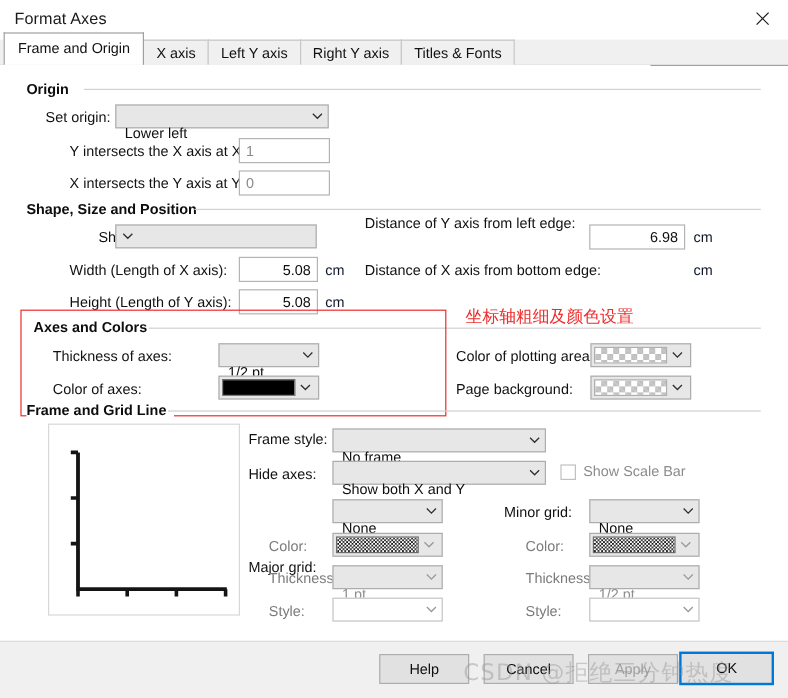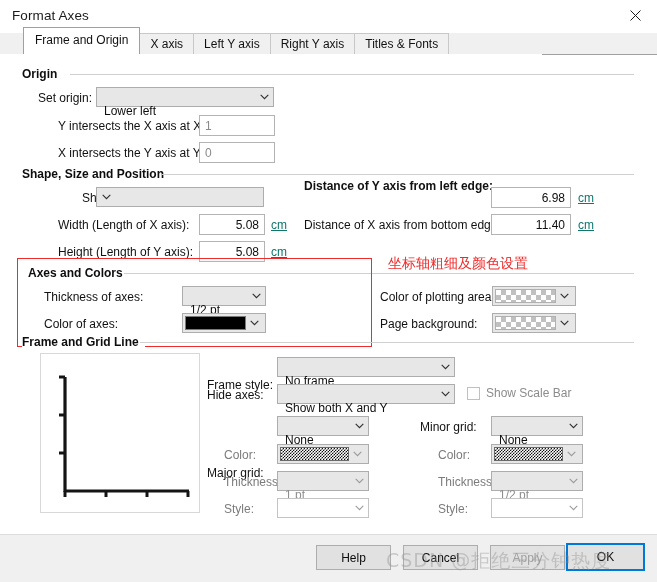--- a/index.html
+++ b/index.html
@@ -28,21 +28,21 @@
     position:absolute;right:0;top:0;width:44px;height:31px;
     display:flex;align-items:center;justify-content:center;
     font-size:15px;color:#1b1b1b;cursor:default;
   }
 
   
   .tabstrip{
     position:absolute;left:0;top:33px;width:657px;height:21px;
     background:#f0f0f0;border-bottom:1px solid #a0a0a0;
   }
-  .tabs{position:absolute;left:23px;top:-5px;display:flex;align-items:flex-end;height:26px;}
+  .tabs{position:absolute;left:3px;top:-5px;display:flex;align-items:flex-end;height:26px;}
   .tab{
     height:20px;line-height:20px;padding:0 10px;
     background:#f0f0f0;border:1px solid #c8c8c8;border-bottom:none;
     font-size:12px;color:#111;margin-right:-1px;cursor:default;white-space:nowrap;
   }
   .tab.active{
     background:#ffffff;border-color:#a0a0a0;
     height:26px;line-height:25px;position:relative;z-index:3;
     padding:0 11px;
   }
@@ -60,21 +60,21 @@
     position:absolute;left:0;top:0;
     font-weight:bold;font-size:12px;color:#0d0d0d;
     background:#ffffff;padding-right:6px;white-space:nowrap;
   }
   .group > .gline{
     position:absolute;top:7px;height:1px;background:#d0d0d0;
   }
 
   .lbl{position:absolute;font-size:12px;color:#111;white-space:nowrap;}
   .lbl.grey{color:#7b7b7b;}
-  .unit{position:absolute;font-size:12px;color:#0f766e;text-decoration:underline;}
+  .unit{position:absolute;font-size:12px;color:#0f172a;}
 
   
   .combo{
     position:absolute;height:20px;background:#e7e7e7;
     border:1px solid #adadad;box-sizing:border-box;
     display:flex;align-items:center;cursor:default;
   }
   .combo .ctext{
     flex:1;padding-left:7px;font-size:12px;color:#0e0e0e;
     white-space:nowrap;overflow:hidden;margin-top:28px;
@@ -242,30 +242,27 @@
       <span>5.08</span>
     </div>
     <div class="unit" style="left:271px;top:164px;">cm</div>
 
     <div class="lbl" style="left:58px;top:191px;">Height (Length of Y axis):</div>
     <div class="tbox right" style="left:199px;top:187px;width:66px;">
       <span>5.08</span>
     </div>
     <div class="unit" style="left:271px;top:191px;">cm</div>
 
-    <div class="lbl" style="left:304px;top:125px;font-weight:bold;">Distance of Y axis from left edge:</div>
+    <div class="lbl" style="left:304px;top:125px;">Distance of Y axis from left edge:</div>
     <div class="tbox right" style="left:491px;top:133px;width:80px;">
       <span>6.98</span>
     </div>
     <div class="unit" style="left:578px;top:137px;">cm</div>
 
     <div class="lbl" style="left:304px;top:164px;">Distance of X axis from bottom edge:</div>
-    <div class="tbox right" style="left:491px;top:160px;width:80px;">
-      <span>11.40</span>
-    </div>
     <div class="unit" style="left:578px;top:164px;">cm</div>
 
     <div class="group" style="left:28px;top:212px;width:606px;height:74px;">
       <div class="glabel">Axes and Colors</div>
       <div class="gline" style="left:96px;width:510px;"></div>
     </div>
 
     <div class="lbl" style="left:44px;top:236px;">Thickness of axes:</div>
     <div class="combo" style="left:182px;top:232px;width:84px;">
       <div class="ctext">1/2 pt</div>
@@ -321,21 +318,21 @@
         <path d="M18 23 L24 23" stroke="#141414" stroke-width="3" fill="none"></path>
         <path d="M18 61 L24 61" stroke="#141414" stroke-width="3" fill="none"></path>
         <path d="M18 99 L24 99" stroke="#141414" stroke-width="3" fill="none"></path>
         <path d="M24 137 L24 143" stroke="#141414" stroke-width="3" fill="none"></path>
         <path d="M65 137 L65 143" stroke="#141414" stroke-width="3" fill="none"></path>
         <path d="M106 137 L106 143" stroke="#141414" stroke-width="3" fill="none"></path>
         <path d="M147 137 L147 143" stroke="#141414" stroke-width="3" fill="none"></path>
       </svg>
     </div>
 
-    <div class="lbl" style="left:207px;top:324px;">Frame style:</div>
+    <div class="lbl" style="left:207px;top:305px;">Frame style:</div>
     <div class="combo" style="left:277px;top:303px;width:178px;">
       <div class="ctext">No frame</div>
       <div class="arrow">
         <svg width="9" height="6" viewBox="0 0 9 6">
             <path d="M0.7 0.8 L4.5 4.6 L8.3 0.8" stroke="#303030" stroke-width="1.1" fill="none"></path>
           </svg>
       </div>
     </div>
 
     <div class="lbl" style="left:207px;top:334px;">Hide axes:</div>

